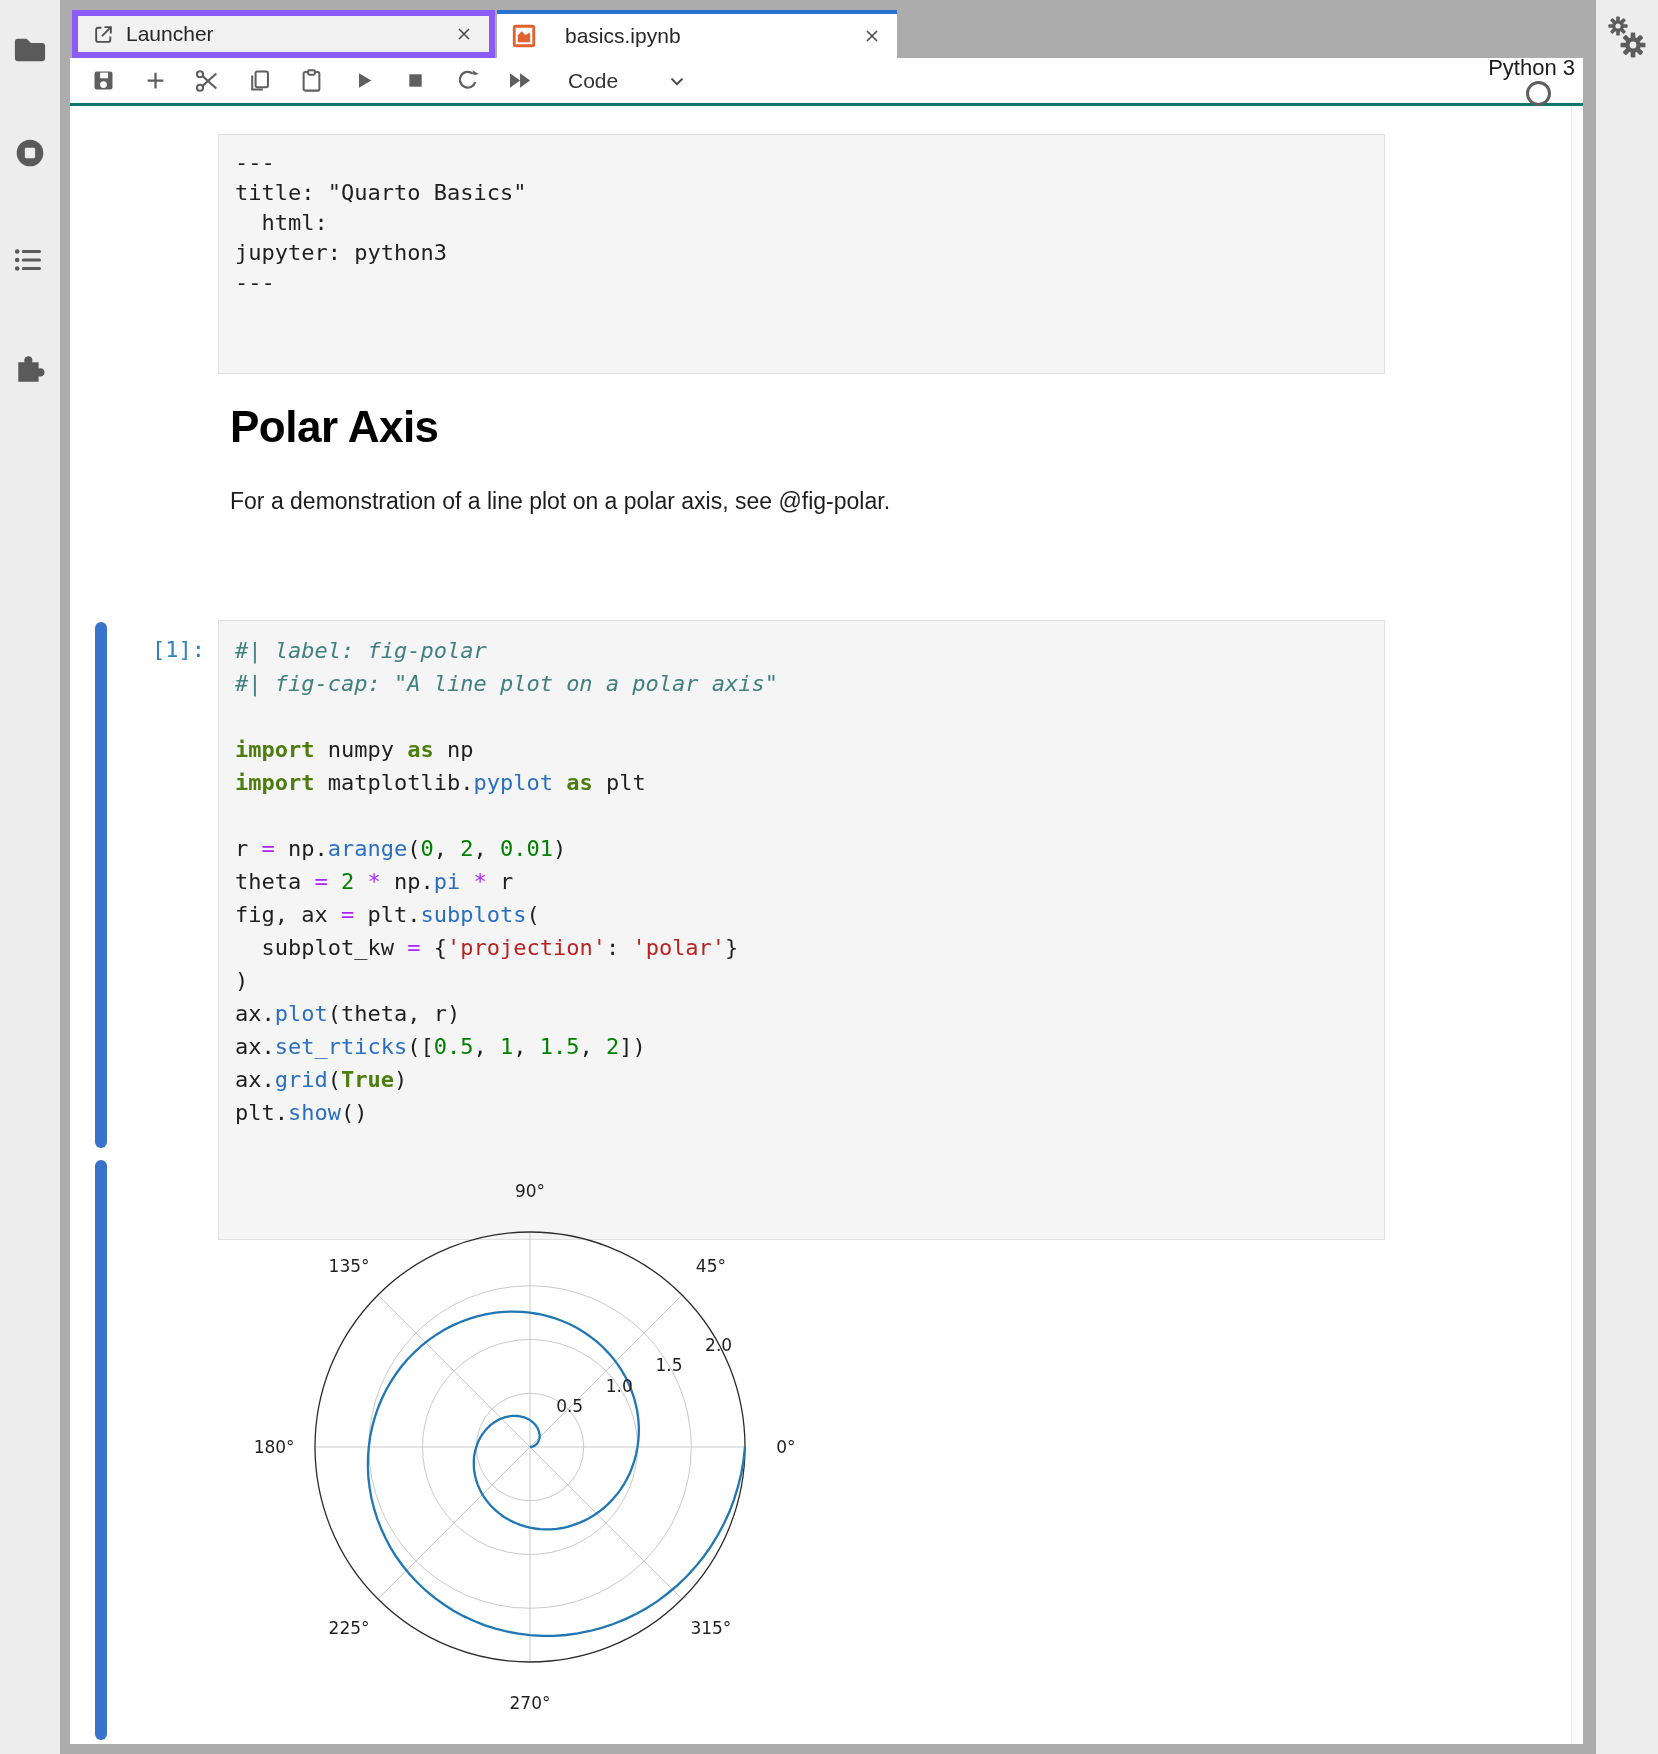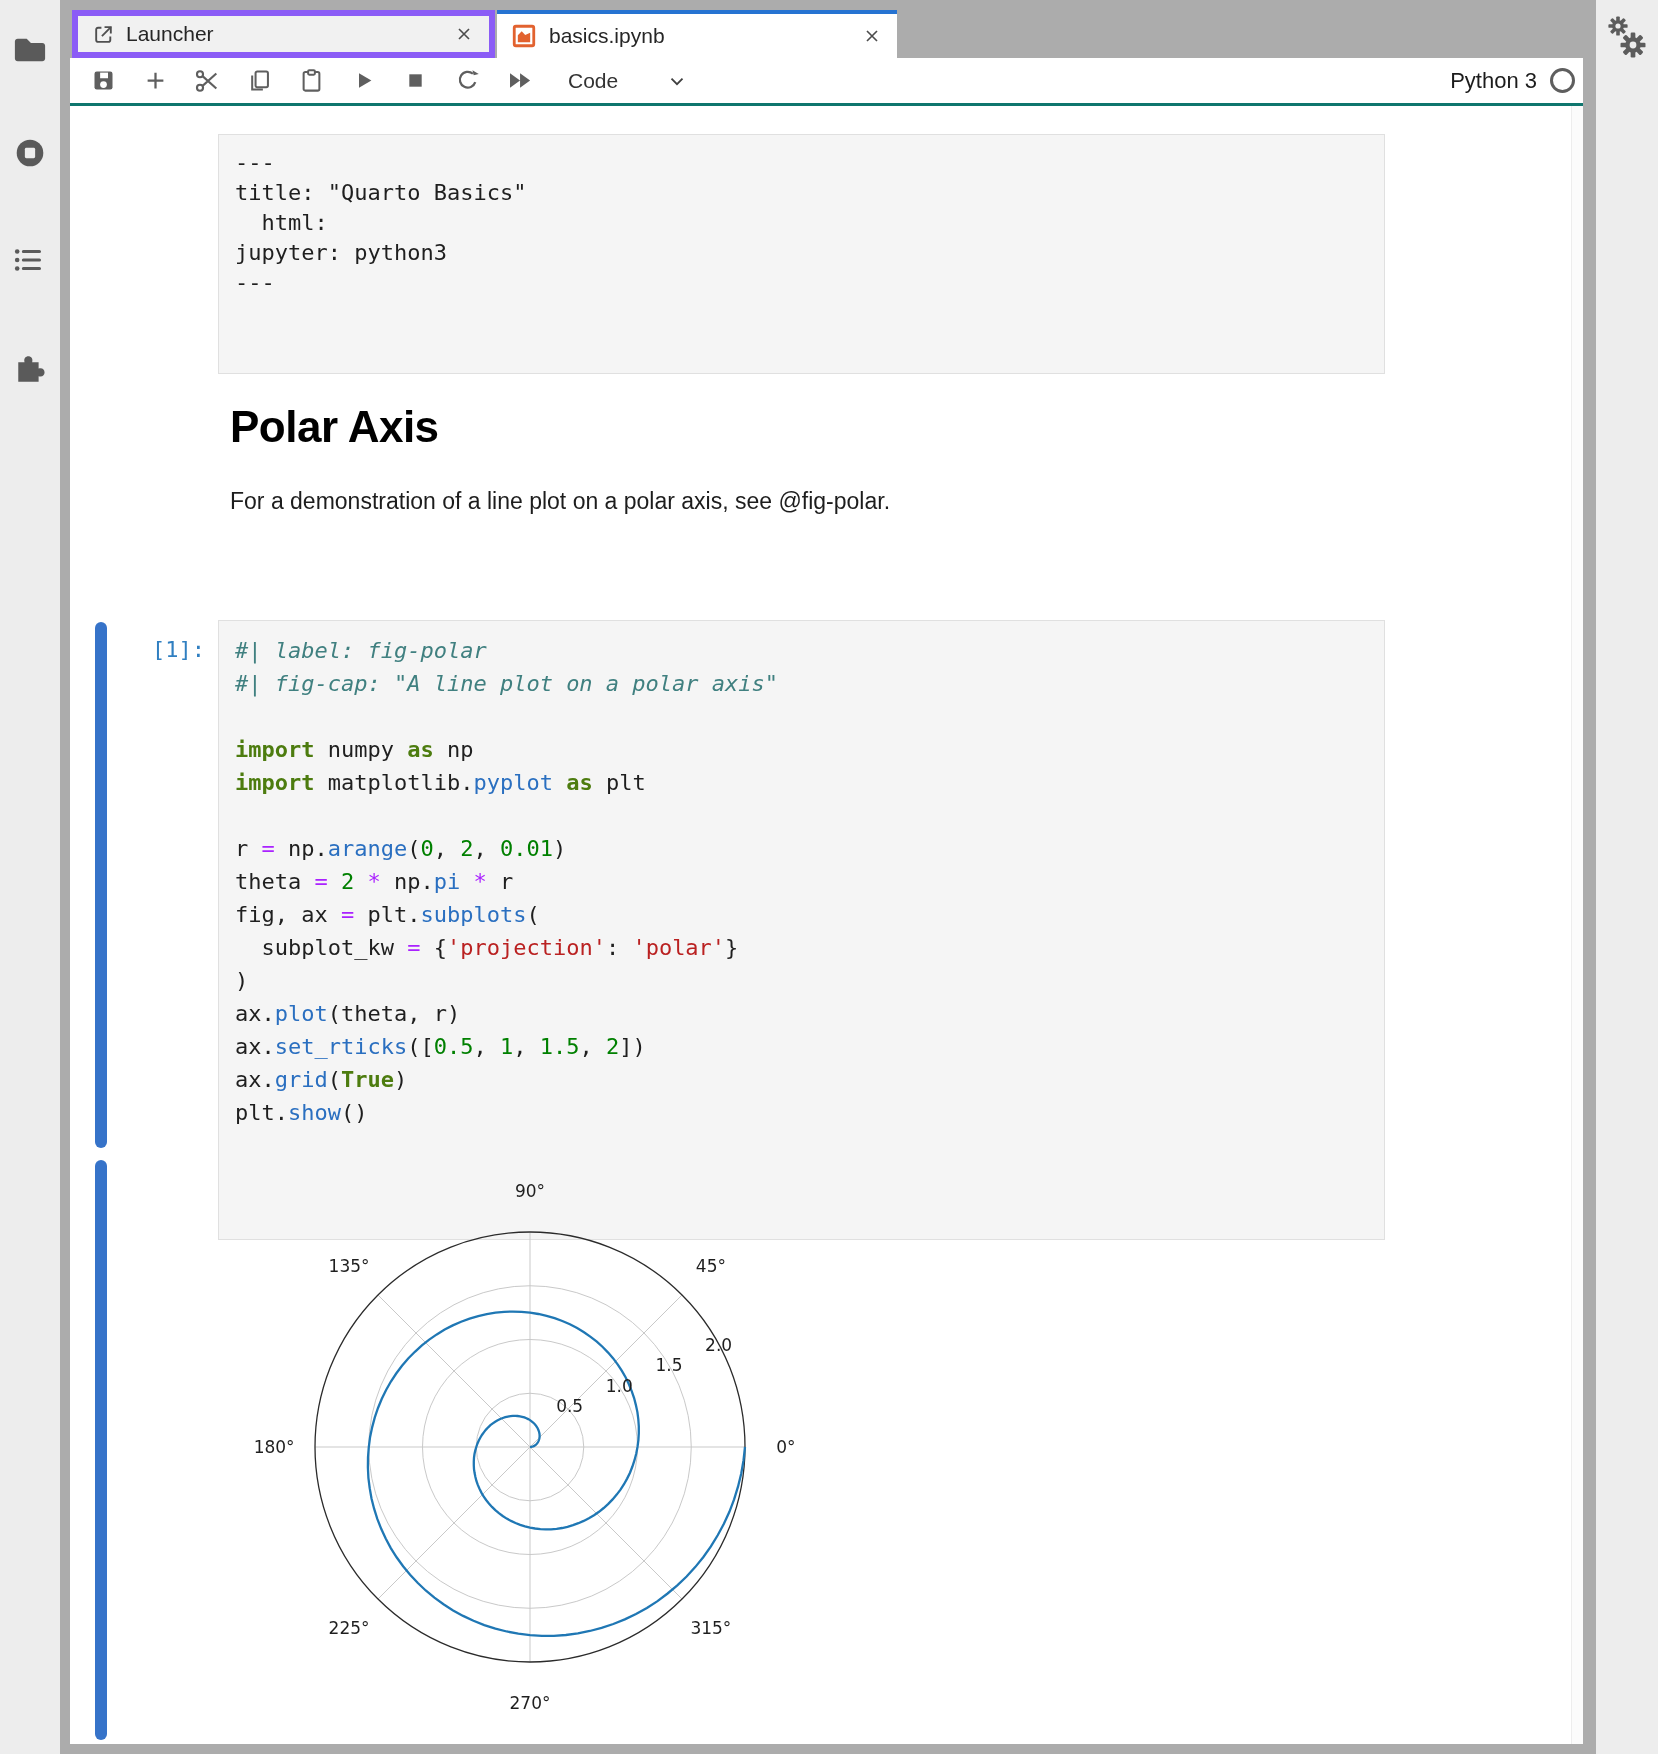--- a/index.html
+++ b/index.html
@@ -21,21 +21,21 @@
   .tab-launcher { left:2px; width:423px; background:#f1f1f1; border:6px solid #8b5cf6; }
   .tab-active   { left:427px; width:400px; background:#ffffff; border-top:4px solid #2673d2; }
   .tab-label { font-size:21px; color:#262626; margin-left:11px; white-space:nowrap; }
   .tab-close { margin-left:auto; width:22px; height:22px; display:flex; align-items:center; justify-content:center; cursor:pointer; }
 
   .toolbar { position:relative; height:48px; background:#fff; border-bottom:3px solid #0f766e; display:flex; align-items:center; padding:0 8px 0 18px; }
   .tbtn { width:30px; height:30px; display:flex; align-items:center; justify-content:center; margin-right:22px; cursor:pointer; }
   .cell-type { display:flex; align-items:center; margin-left:12px; cursor:pointer; }
   .cell-type-label { font-size:21px; color:#333; }
   .cell-type .chev { margin-left:48px; display:flex; }
-  .kernel { margin-left:auto; display:flex; align-items:center; }
+  .kernel { margin-left:auto; display:flex; align-items:center;flex-direction:column; }
   .kernel-name { font-size:22px; color:#1c1c1c; }
   .kernel-status { width:25px; height:25px; border:3px solid #5e5e5e; border-radius:50%; margin-left:13px; cursor:pointer; }
 
   .content { position:absolute; left:0; top:96px; width:1513px; height:1638px; background:#fff; }
   .gutter { position:absolute; right:0; top:0; bottom:0; width:12px; background:#fbfbfb; border-left:1px solid #ededed; }
 
   .cell-box { position:absolute; background:#f5f5f5; border:1px solid #e0e0e0; font-family:"DejaVu Sans Mono",monospace; font-size:22px; color:#1f1f1f; padding:13px 16px; white-space:pre; }
   #yaml-box { left:148px; top:28px; width:1167px; height:240px; line-height:30px; }
   #code-box { left:148px; top:514px; width:1167px; height:620px; line-height:33px; }
 
@@ -146,21 +146,21 @@
         <svg width="20" height="20" viewBox="0 0 22 22">
             <path d="M5.5 5.5l11 11M16.5 5.5l-11 11" stroke="#4c4c4c" stroke-width="1.8"></path>
           </svg>
       </span>
     </div>
     <div class="tab tab-active">
       <svg width="26" height="26" viewBox="0 0 24 24">
         <rect x="3" y="3" width="18" height="18" rx="1.5" fill="#ffffff" stroke="#e2622f" stroke-width="2.6"></rect>
         <path d="M6.3 17.7V11.4l3.6-3.7 3.2 3.4 4.6-2.1v8.7z" fill="#e2622f"></path>
       </svg>
-      <span class="tab-label" style="margin-left:12px">basics.ipynb</span>
+      <span class="tab-label" style="margin-left:28px">basics.ipynb</span>
       <span class="tab-close">
         <svg width="20" height="20" viewBox="0 0 22 22">
             <path d="M5.5 5.5l11 11M16.5 5.5l-11 11" stroke="#4c4c4c" stroke-width="1.8"></path>
           </svg>
       </span>
     </div>
   </div>
 
   <div class="toolbar">
     <div class="tbtn">

